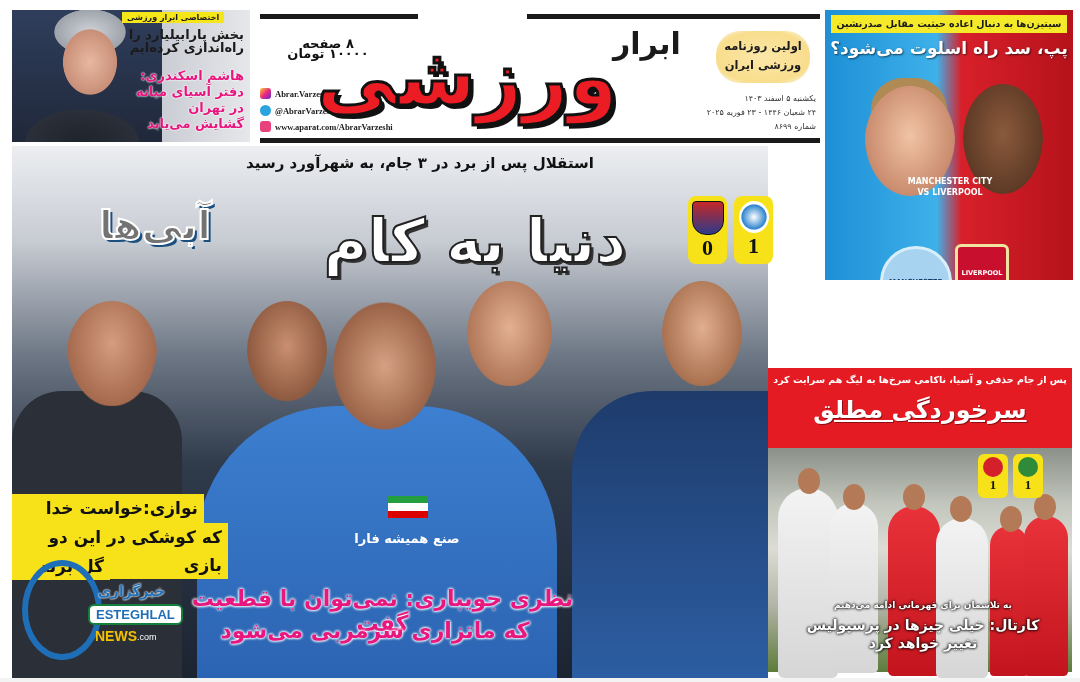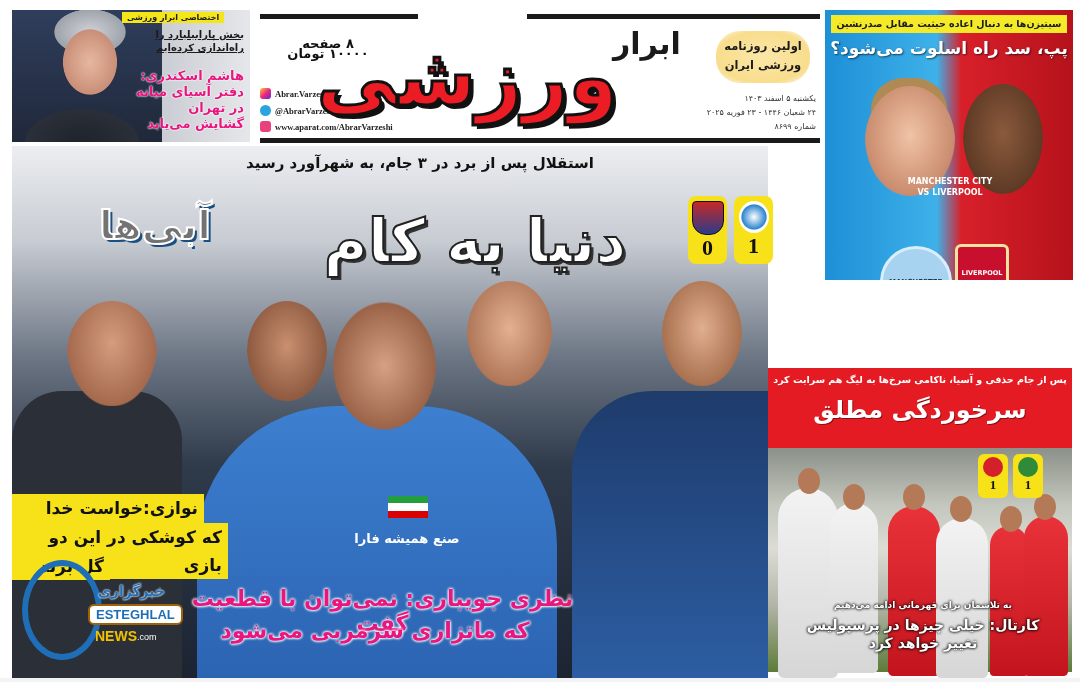--- a/index.html
+++ b/index.html
@@ -24,21 +24,21 @@
       radial-gradient(ellipse 44px 28px at 78px 22px,#d0d2d6 0%,#9ea3ab 80%,transparent 82%),
       radial-gradient(ellipse 70px 40px at 70px 132px,#1f232b 0%,#2a2f39 80%,transparent 82%),
       linear-gradient(180deg,#2f3e5c,#20283a);
   }
   #tl-tag {
     left:110px; top:2px; padding:1px 5px;
     background:#f5e61a; color:#1a1a1a; font-size:8px; font-weight:bold;
   }
   #tl-sub {
     right:6px; top:18px; width:120px; text-align:right;
-    color:#1b1b1b; font-size:10px; font-weight:bold; line-height:13px;text-decoration:underline;
+    color:#1b1b1b; font-size:13px; font-weight:bold; line-height:13px;
   }
   #tl-head {
     right:6px; top:58px; width:110px; text-align:right;
     color:#e8177f; font-size:13px; font-weight:bold; line-height:16px;
     text-shadow:0 0 2px #fff, 0 0 2px #fff;
   }
 
   
   .rule { background:#1a1a1a; height:5px; }
   #rule-top-l { left:260px; top:14px; width:158px; }
@@ -177,39 +177,39 @@
   #yq2 { top:523px; width:204px; }
   #yq3 { top:552px; width:86px; }
 
   
   #wm-circle {
     left:22px; top:560px; width:80px; height:100px; border:6px solid #1f6fb8;
     border-radius:50%; box-sizing:border-box;
   }
   #wm-fa { left:98px; top:583px; color:#1f6fb8; font-size:14px; font-weight:bold; text-shadow:0 0 2px #fff,0 0 2px #fff; }
   #wm-es {
-    left:88px; top:604px; padding:1px 6px; background:#fff; border:2px solid #a16207; border-radius:6px;
+    left:88px; top:604px; padding:1px 6px; background:#fff; border:2px solid #15803d; border-radius:6px;
     color:#1f6fb8; font-size:13px; font-weight:bold; font-family:"Liberation Sans", sans-serif;
   }
   #wm-news { left:95px; top:628px; color:#f2c200; font-size:14px; font-weight:bold; font-family:"Liberation Sans", sans-serif; }
   #wm-com { left:137px; top:632px; color:#fff; font-size:9px; font-family:"Liberation Sans", sans-serif; }
 
   
   .pink {
     color:#e8177f; font-weight:bold; font-size:22px; text-align:center;
     text-shadow:0 0 3px #fff,0 0 3px #fff,0 0 3px #fff;
   }
   #pink1 { left:180px; top:586px; width:405px; }
   #pink2 { left:200px; top:618px; width:350px; }
 
   
   #rb-box { left:768px; top:368px; width:304px; height:310px; background:#fff; overflow:hidden; }
   #rb-red { left:0; top:0; width:304px; height:80px; background:#e41b23; }
   #rb-kicker { left:0; top:6px; width:304px; text-align:center; color:#fff; font-size:9.5px; font-weight:bold; }
-  #rb-title { left:0; top:28px; width:304px; text-align:center; color:#fff; font-size:24px; font-weight:bold; text-shadow:1px 1px 0 #8a0f14; }
+  #rb-title { left:0; top:28px; width:304px; text-align:center; color:#fff; font-size:24px; font-weight:bold; text-shadow:1px 1px 0 #8a0f14;text-decoration:underline; }
   #rb-photo {
     left:0; top:80px; width:304px; height:224px;
     background:linear-gradient(180deg,#8b9088 0%,#c2c6bd 25%,#dcdcd4 45%,#b3b5a8 70%,#5d7b3a 100%);
   }
   .rb-player { position:absolute; border-radius:30px 30px 6px 6px; }
   .rb-white { background:linear-gradient(180deg,#f3f3f3,#d6d6d6); }
   .rb-red { background:linear-gradient(180deg,#e9323a,#c3141d); }
   .rb-head { position:absolute; width:22px; height:26px; border-radius:50%; background:#b47a58; }
   .rb-score {
     top:86px; width:30px; height:44px; background:#f7e21a; border-radius:6px; text-align:center;

